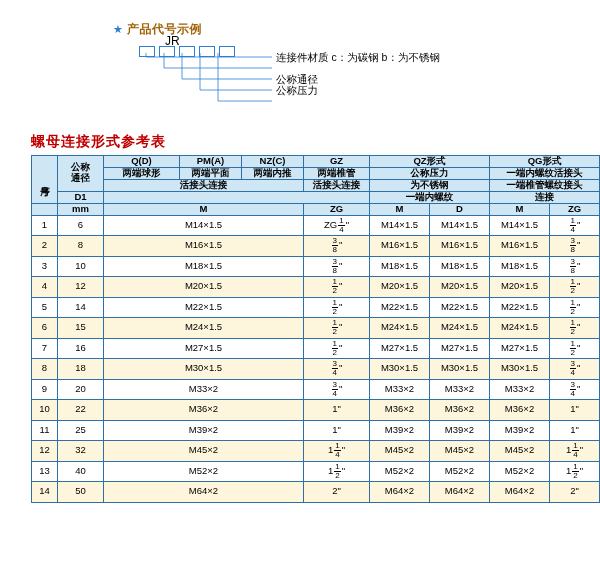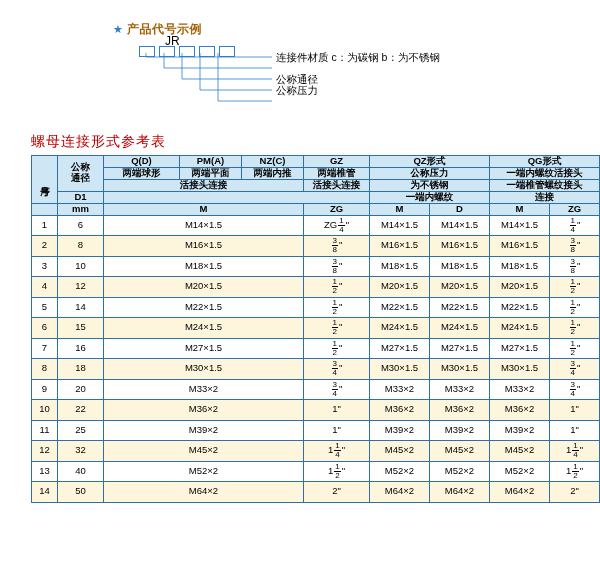--- a/index.html
+++ b/index.html
@@ -30,21 +30,21 @@
     display:inline-block;width:14px;height:9px;border:1px solid #2b7fd4;
     margin-right:4px;background:#fff;
   }
   .leaders{position:absolute;left:0;top:0;width:600px;height:128px;}
   .dlabel{
     position:absolute;font-size:10.5px;color:#000;white-space:nowrap;
   }
   
   .sect-title{
     position:absolute;left:31px;top:133px;
-    font-size:14px;font-weight:normal;color:#c00000;letter-spacing:1px;
+    font-size:14px;font-weight:bold;color:#c00000;letter-spacing:1px;
   }
   
   table{
     position:absolute;left:31px;top:155px;
     border-collapse:collapse;
     table-layout:fixed;
     width:538px;
     font-size:9.5px;
   }
   td,th{

